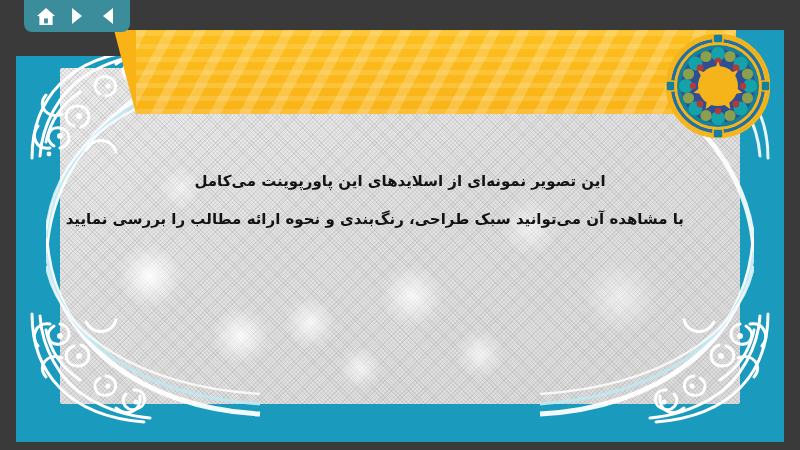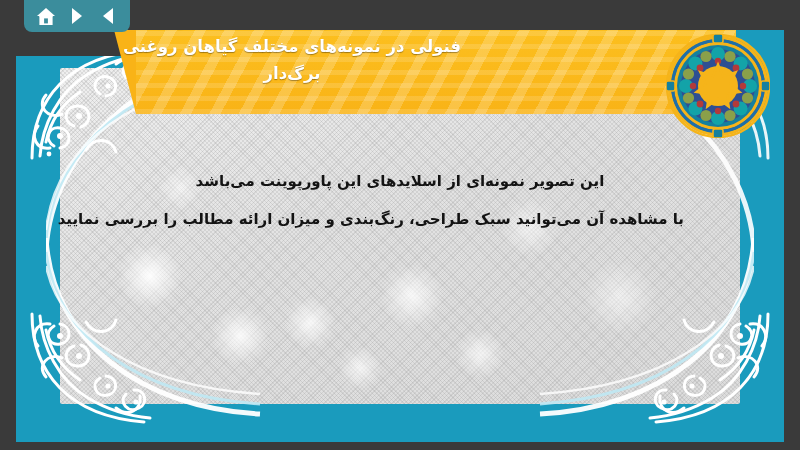--- a/index.html
+++ b/index.html
@@ -251,25 +251,20 @@
       <path d="M24 126 C 26 96, 42 62, 72 44 C 92 32, 112 26, 134 24"></path>
     </g>
   </svg>
 
   <div id="notch"></div>
 
   <div id="banner">
     <div id="banner-cap"></div>
   </div>
 
-  <div id="title">
-    <div>کامل استخراج و مقایسه میزان ترکیبات</div>
-    <div>فنولی در نمونه‌های مختلف گیاهان روغنی</div>
-    <div>برگ‌دار</div>
-  </div>
 
   <svg id="medallion" viewBox="0 0 104 104" aria-hidden="true">
     <circle cx="52" cy="52" r="50" fill="#f5b41a"></circle>
     <circle cx="52" cy="52" r="47" fill="#1f6fa8"></circle>
     <circle cx="52" cy="52" r="44" fill="#f5b41a"></circle>
     <circle cx="52" cy="52" r="41" fill="#15809e"></circle>
     <circle cx="52" cy="52" r="37" fill="#2e4f93"></circle>
     <g>
       <g fill="#13a3a8">
           <circle cx="52" cy="20" r="7"></circle>
@@ -308,17 +303,17 @@
     <circle cx="52" cy="52" r="45.5" fill="none" stroke="#1f6fa8" stroke-width="2.5"></circle>
     <g fill="#15809e" stroke="#f5b41a" stroke-width="1.6">
       <rect x="47" y="0" width="10" height="9" rx="2"></rect>
       <rect x="47" y="95" width="10" height="9" rx="2"></rect>
       <rect x="0" y="47" width="9" height="10" rx="2"></rect>
       <rect x="95" y="47" width="9" height="10" rx="2"></rect>
     </g>
   </svg>
 
   <div id="bodytext">
-    <p>این تصویر نمونه‌ای از اسلایدهای این پاورپوینت می‌باشد</p>
-    <p>با مشاهده آن می‌توانید سبک طراحی، رنگ‌بندی و میزان ارائه مطالب را بررسی نمایید</p>
+    <p>این تصویر نمونه‌ای از اسلایدهای این پاورپوینت می‌کامل</p>
+    <p>با مشاهده آن می‌توانید سبک طراحی، رنگ‌بندی و نحوه ارائه مطالب را بررسی نمایید</p>
   </div>
 
 </div>
 
 </body></html>

